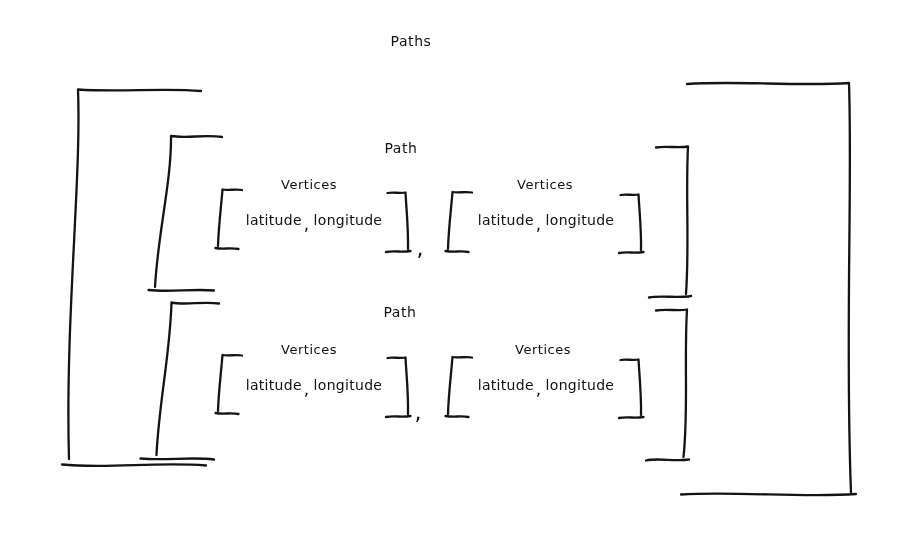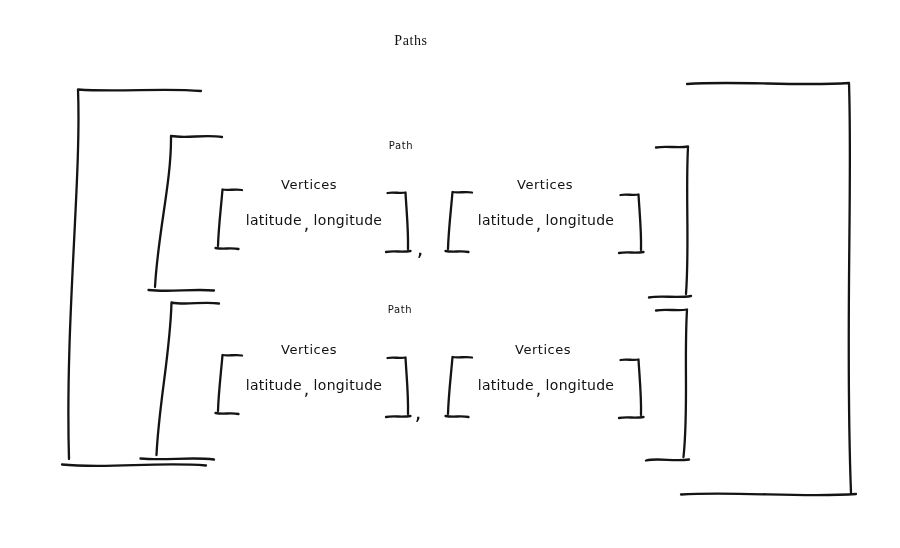--- a/index.html
+++ b/index.html
@@ -31,24 +31,23 @@
     stroke-linejoin: round;
   }
   .label {
     position: absolute;
     transform: translateX(-50%);
     white-space: nowrap;
   }
   .title-label {
     font-size: 14px;
     letter-spacing: 0.6px;
-    font-family: Liberation Serif, serif;
   }
   .path-label {
-    font-size: 10px;
+    font-size: 14px;
     letter-spacing: 0.6px;
   }
   .vertices-label {
     font-size: 13px;
     letter-spacing: 0.5px;
     text-align: center;
   }
   .latlng {
     font-size: 14px;
     letter-spacing: 0.3px;

